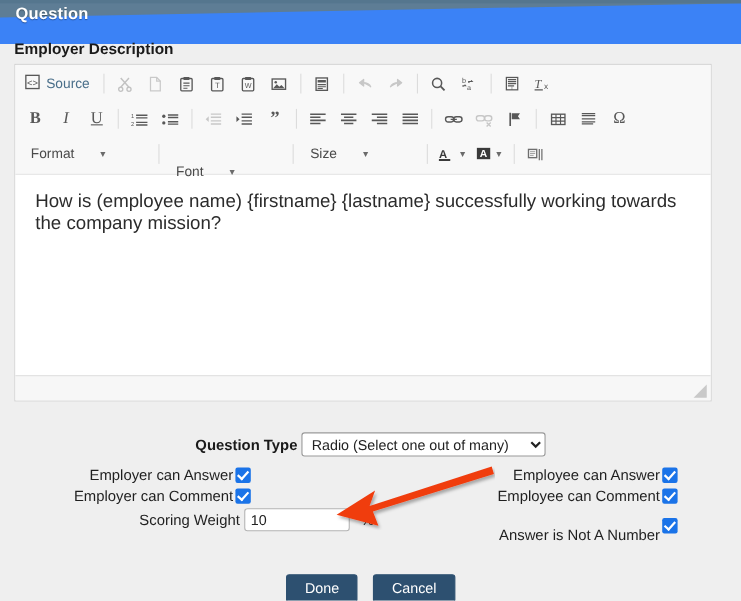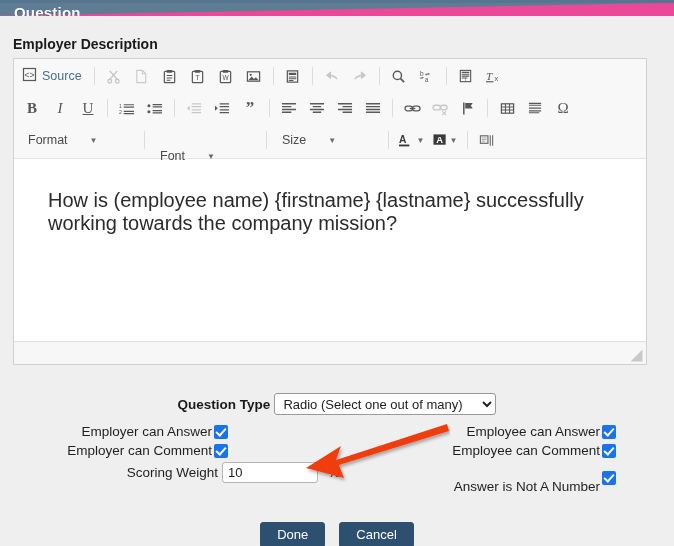--- a/index.html
+++ b/index.html
@@ -14,22 +14,22 @@
     font-size: 13px;
     color: #222;
     overflow: hidden;
     position: relative;
   }
 
   
   .titlebar {
     position: absolute;
     left: 0; top: 0;
-    width: 674px; height: 16px;
-    background: #ec4899;
+    width: 674px; height: 40px;
+    background: #3b82f6;
     overflow: hidden;
   }
   .titlebar .wave {
     position: absolute;
     left: -10px; top: -26px;
     width: 700px; height: 42px;
     background: #5e7d95;
     transform: rotate(-1.1deg);
     transform-origin: left bottom;
   }
@@ -126,22 +126,22 @@
   .combo-size   { width: 95px; }
 
   .editor-body {
     background: #ffffff;
     height: 182px;
     padding: 14px 18px;
     box-sizing: border-box;
     font-family: "Liberation Serif", serif;
   }
   .editor-body p {
-    margin: 16px;
-    font-size: 20px;
+    margin: 0;
+    font-size: 17px;
     color: #2b2b2b;
     font-family: "Liberation Sans", sans-serif;
   }
   .editor-footer {
     height: 22px;
     background: #f7f7f7;
     border-top: 1px solid #e0e0e0;
     position: relative;
   }
   .grip {

